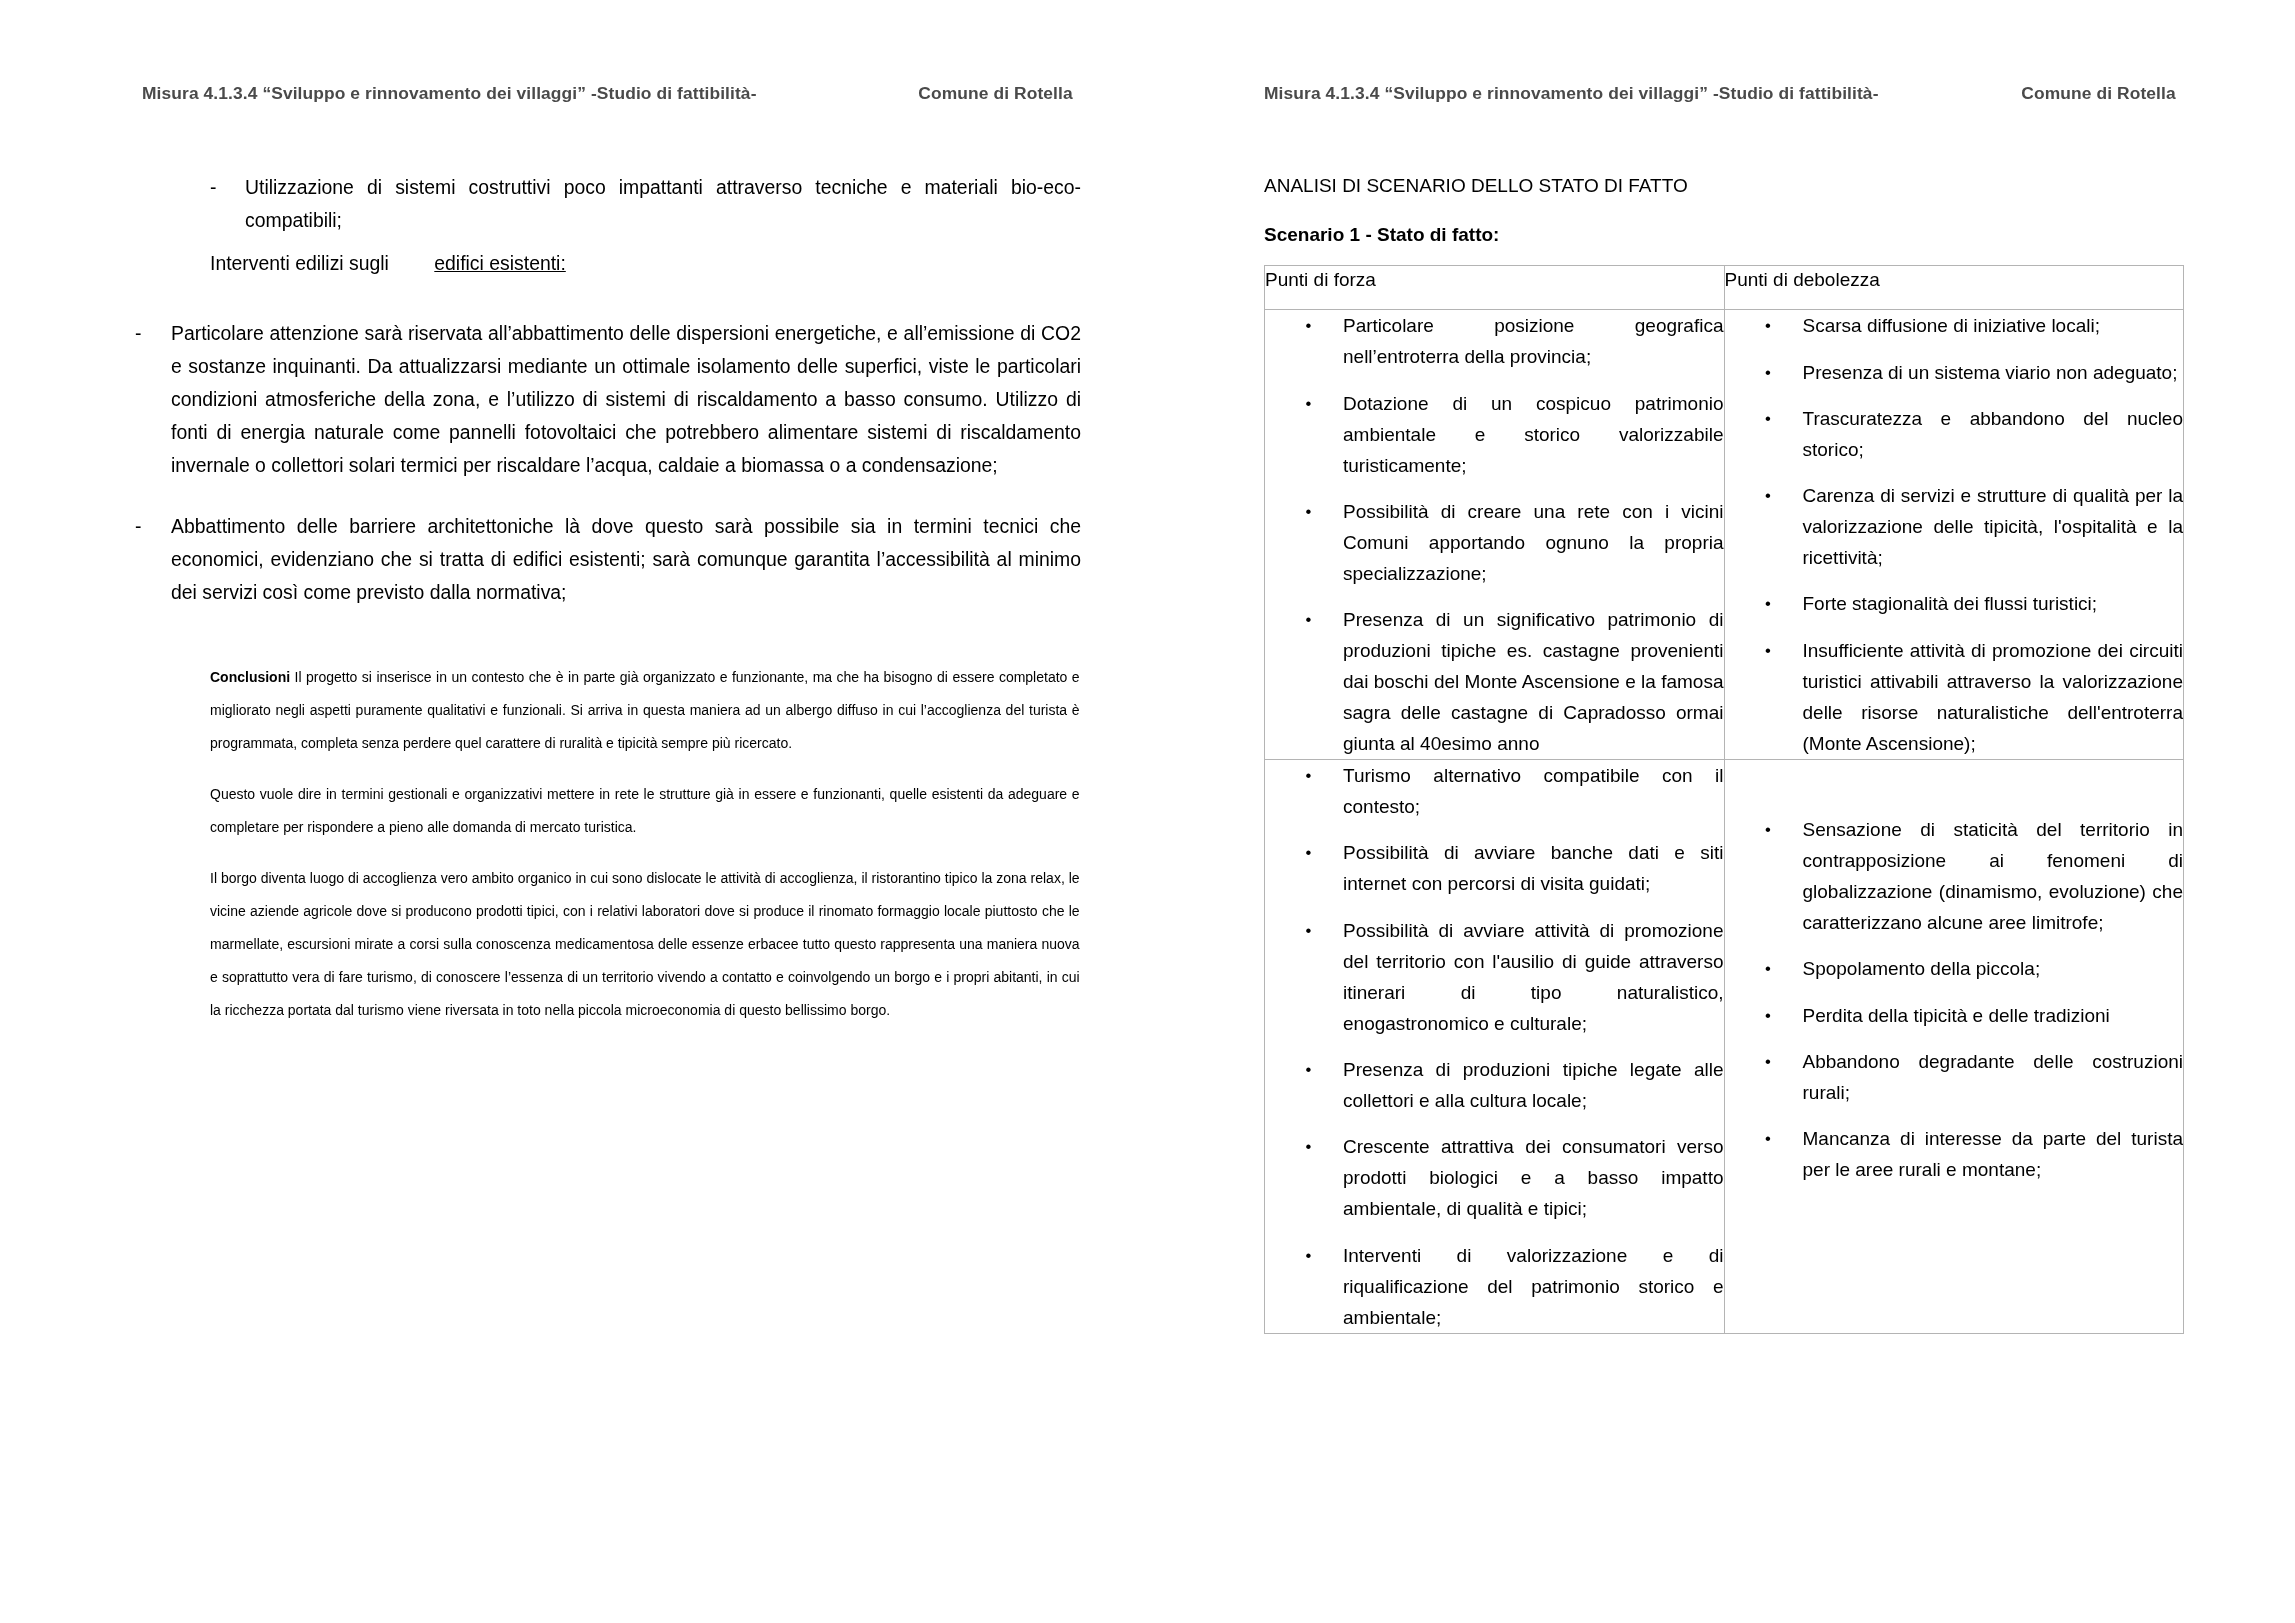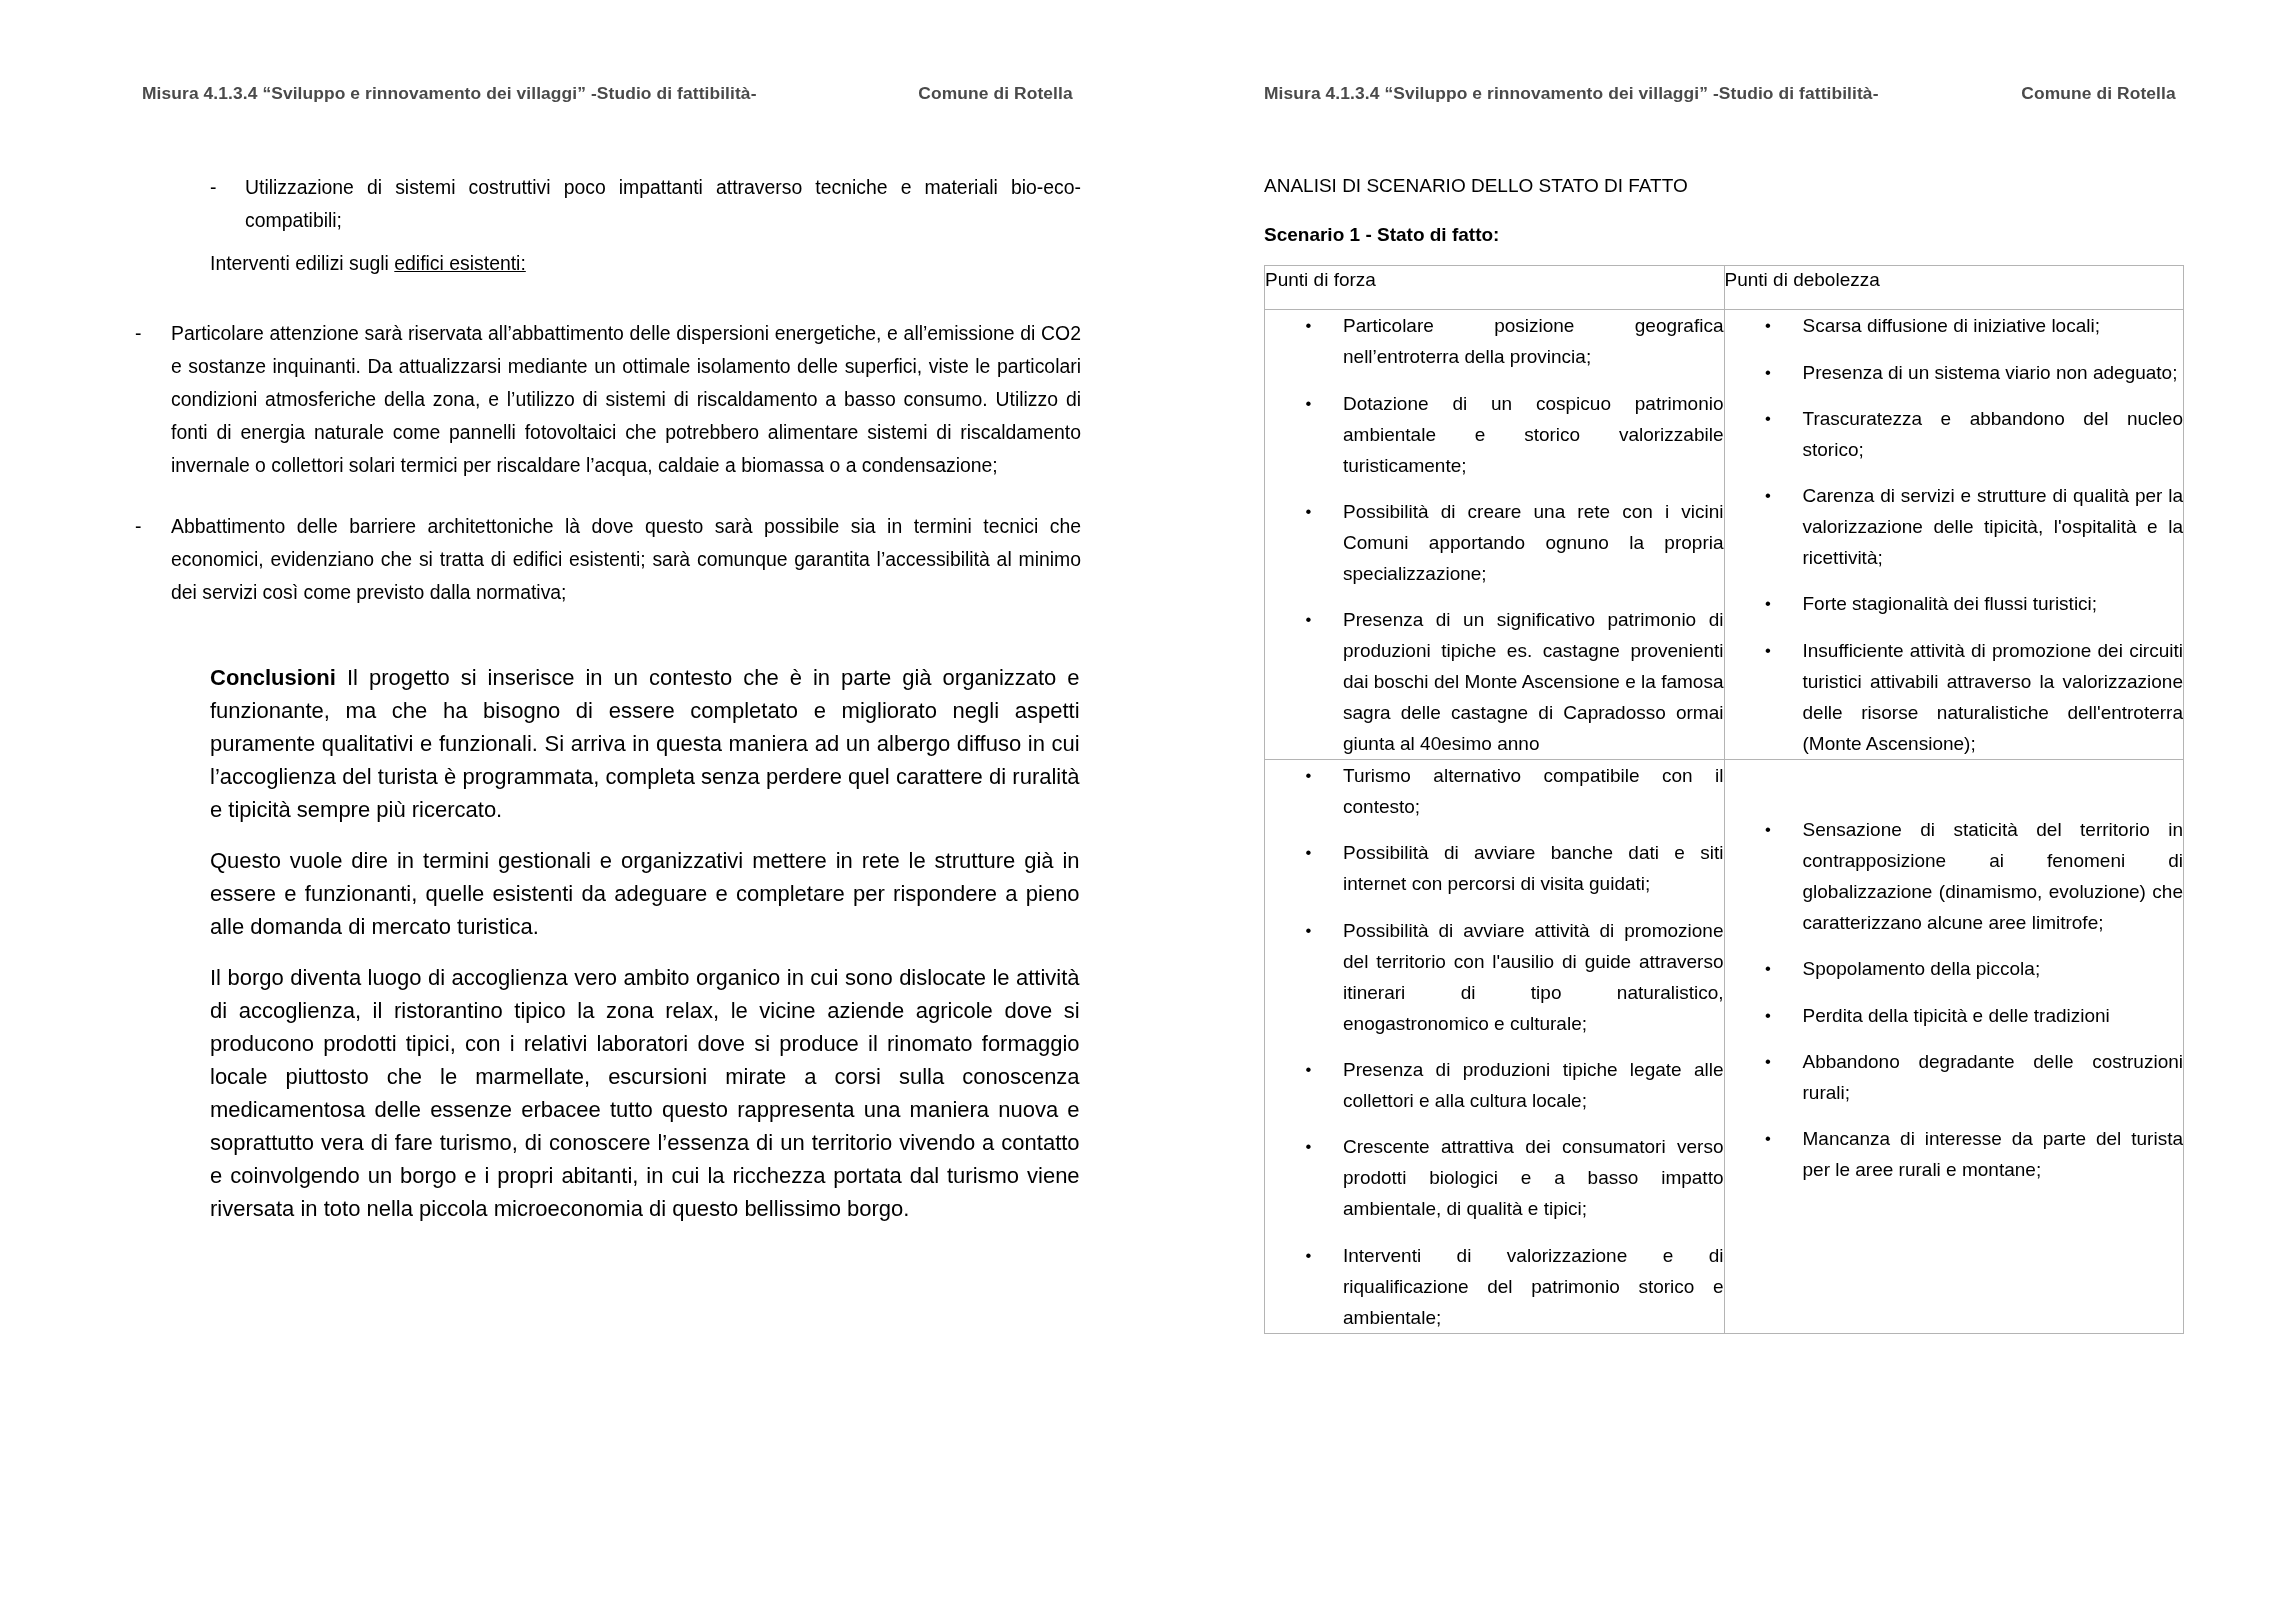--- a/index.html
+++ b/index.html
@@ -72,24 +72,24 @@
 
   .indent-1 { margin-left: 75px; }
   .indent-1 .dash { width: 35px; }
 
   .plain-line {
     font-size: 19.4px;
     line-height: 33px;
     margin-left: 75px;
     margin-bottom: 4.2px;
   }
-  .plain-line .u { text-decoration: underline; }
+  .plain-line .u { text-decoration: underline; margin-left: 40px; }
 
   .para {
-    font-size: 22px;
+    font-size: 14px;
     line-height: 33px;
     text-align: justify;
     margin-left: 75px;
     margin-right: 1.4px;
     margin-bottom: 18px;
   }
   .para b { font-weight: bold; }
 
   .spacer-sm { height: 18px; }
   .spacer-md { height: 33px; }

